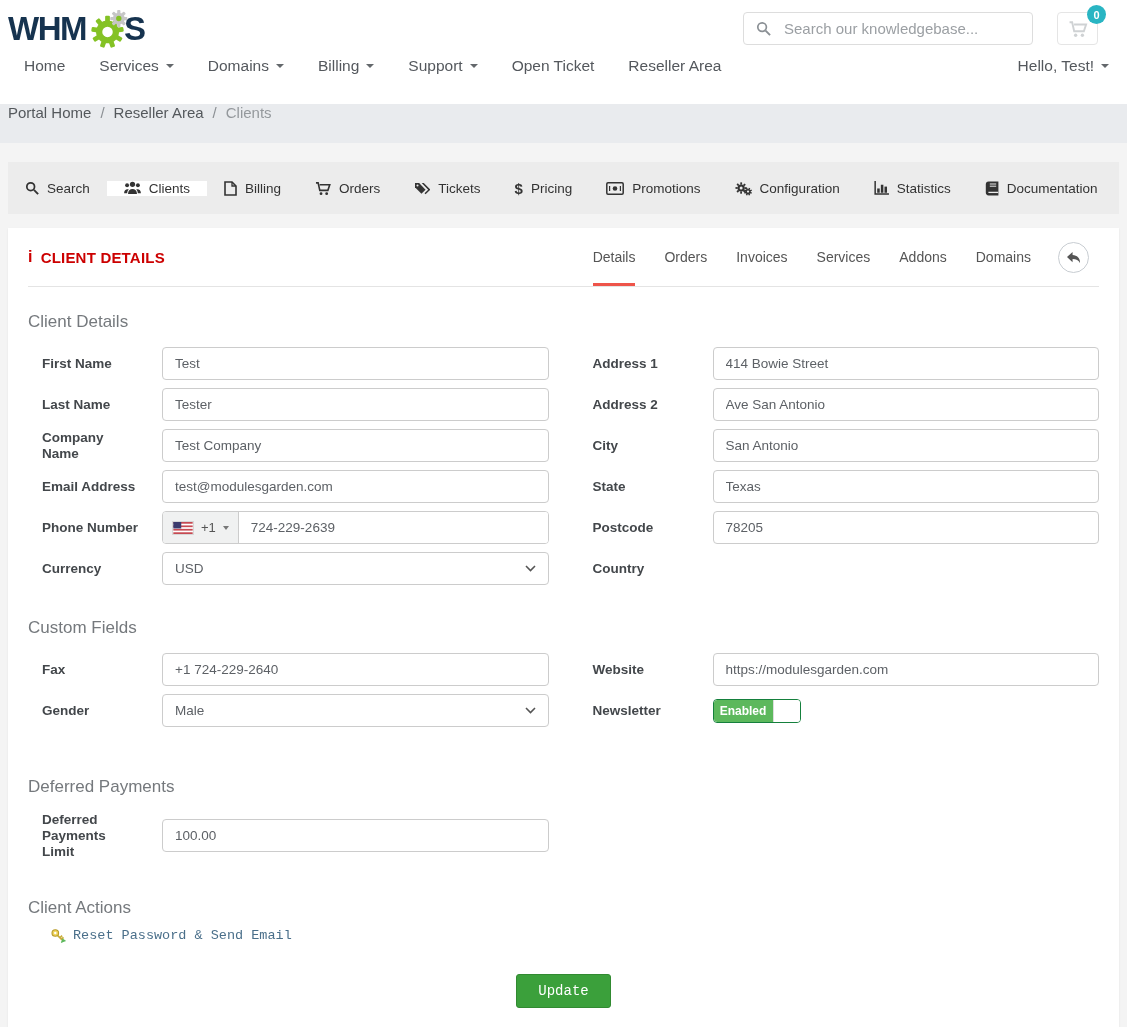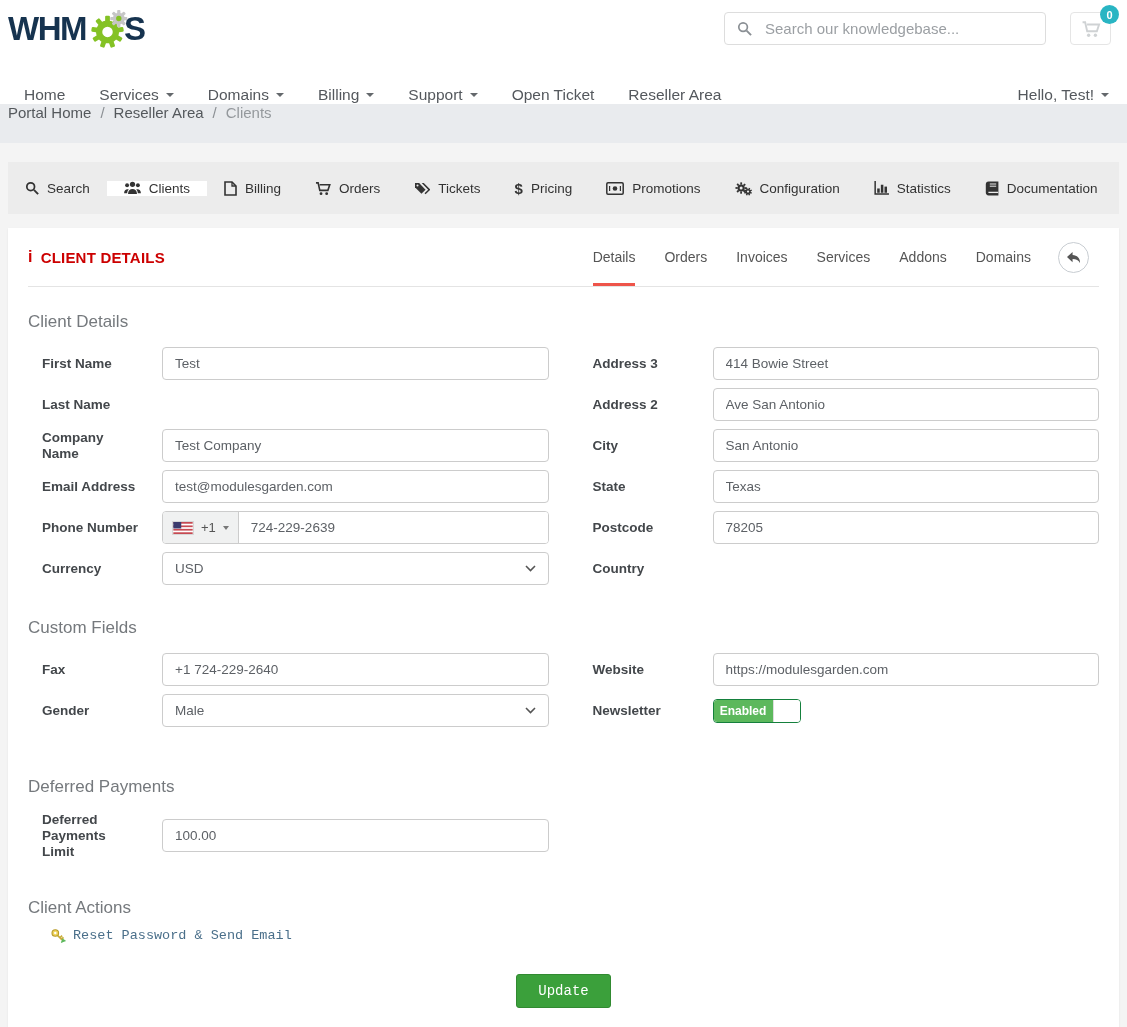--- a/index.html
+++ b/index.html
@@ -6,31 +6,31 @@
   html,body { margin:0; padding:0; }
   body {
     width:1127px; min-height:1027px;
     background:#f4f4f4;
     font-family:"Liberation Sans","DejaVu Sans",sans-serif;
     color:#555;
     -webkit-font-smoothing:antialiased;
   }
 
   
-  .site-header { background:#fff; height:57px; display:flex; align-items:center; padding:0 16px 0 8px; }
+  .site-header { background:#fff; height:57px; display:flex; align-items:center; padding:0 29px 0 8px; }
   .logo { display:flex; align-items:center; font-weight:800; font-size:33px; color:#16334f; letter-spacing:-1.5px; cursor:pointer; }
   .logo svg { margin:2px -5px 0 1px; }
-  .kb-search { margin-left:auto; width:322px; height:33px; border:1px solid #ddd; border-radius:4px; display:flex; align-items:center; padding:0 12px; gap:11px; background:#fff; }
+  .kb-search { margin-left:auto; width:290px; height:33px; border:1px solid #ddd; border-radius:4px; display:flex; align-items:center; padding:0 12px; gap:11px; background:#fff; }
   .kb-search input { border:0; outline:0; flex:1; font-size:15px; font-family:inherit; color:#555; background:transparent; }
   .kb-search input::placeholder { color:#9b9fa3; }
   .cart-btn { margin-left:24px; width:41px; height:33px; border:1px solid #e5e5e5; border-radius:4px; background:#fff; position:relative; display:flex; align-items:center; justify-content:center; cursor:pointer; }
   .cart-badge { position:absolute; top:-8px; right:-9px; width:19px; height:19px; border-radius:50%; background:#29b5c3; color:#fff; font-size:11px; font-weight:bold; display:flex; align-items:center; justify-content:center; }
 
   
-  .main-nav { background:#fff; height:47px; display:flex; align-items:flex-end; padding:0 18px 0 24px; font-size:15.5px; color:#54585d; }
+  .main-nav { background:#fff; height:47px; display:flex; align-items:flex-start; padding:0 18px 0 24px; font-size:15.5px; color:#54585d; }
   .nav-item { display:flex; align-items:center; margin-right:34px; cursor:pointer; white-space:nowrap; }
   .caret { width:0; height:0; border-left:4px solid transparent; border-right:4px solid transparent; border-top:4.5px solid #64686c; margin-left:7px; }
   .nav-greeting { margin-left:auto; margin-right:0; }
 
   
   .breadcrumb { background:#e9ebee; height:39px; display:flex; align-items:flex-start; padding:0 8px; font-size:15px; color:#54585c; }
   .breadcrumb .sep { margin:0 9px; color:#8b8f93; }
   .breadcrumb .crumb { cursor:pointer; }
   .breadcrumb .crumb.current { color:#94989c; cursor:default; }
 
@@ -297,20 +297,21 @@
 
   <div class="section-title">Client Details</div>
   <div class="form-grid">
     <div>
       <div class="frow">
         <div class="flabel"><span>First Name</span></div>
         <div class="fcontrol"><input class="tinput" type="text" value="Test" style=""></div>
       </div>
       <div class="frow">
         <div class="flabel"><span>Last Name</span></div>
+        <div class="fcontrol"><input class="tinput" type="text" value="Tester" style=""></div>
       </div>
       <div class="frow">
         <div class="flabel"><span>Company Name</span></div>
         <div class="fcontrol"><input class="tinput" type="text" value="Test Company" style=""></div>
       </div>
       <div class="frow">
         <div class="flabel"><span>Email Address</span></div>
         <div class="fcontrol"><input class="tinput" type="text" value="test@modulesgarden.com" style=""></div>
       </div>
       <div class="frow">
@@ -344,21 +345,21 @@
             <span>USD</span>
             <svg width="11" height="7" viewBox="0 0 11 7">
                 <path d="M1 1l4.5 4.5L10 1" fill="none" stroke="#555" stroke-width="1.6"></path>
               </svg>
           </div>
         </div>
       </div>
     </div>
     <div>
       <div class="frow">
-        <div class="flabel"><span>Address 3</span></div>
+        <div class="flabel"><span>Address 1</span></div>
         <div class="fcontrol"><input class="tinput" type="text" value="414 Bowie Street" style=""></div>
       </div>
       <div class="frow">
         <div class="flabel"><span>Address 2</span></div>
         <div class="fcontrol"><input class="tinput" type="text" value="Ave San Antonio" style=""></div>
       </div>
       <div class="frow">
         <div class="flabel"><span>City</span></div>
         <div class="fcontrol"><input class="tinput" type="text" value="San Antonio" style=""></div>
       </div>

